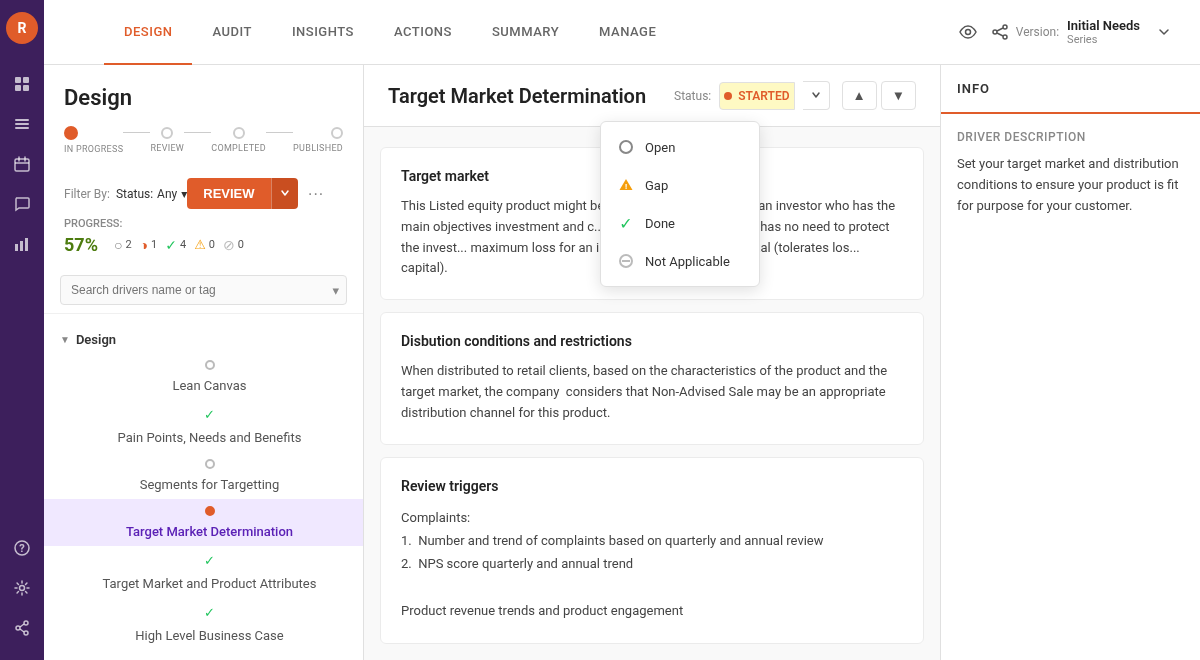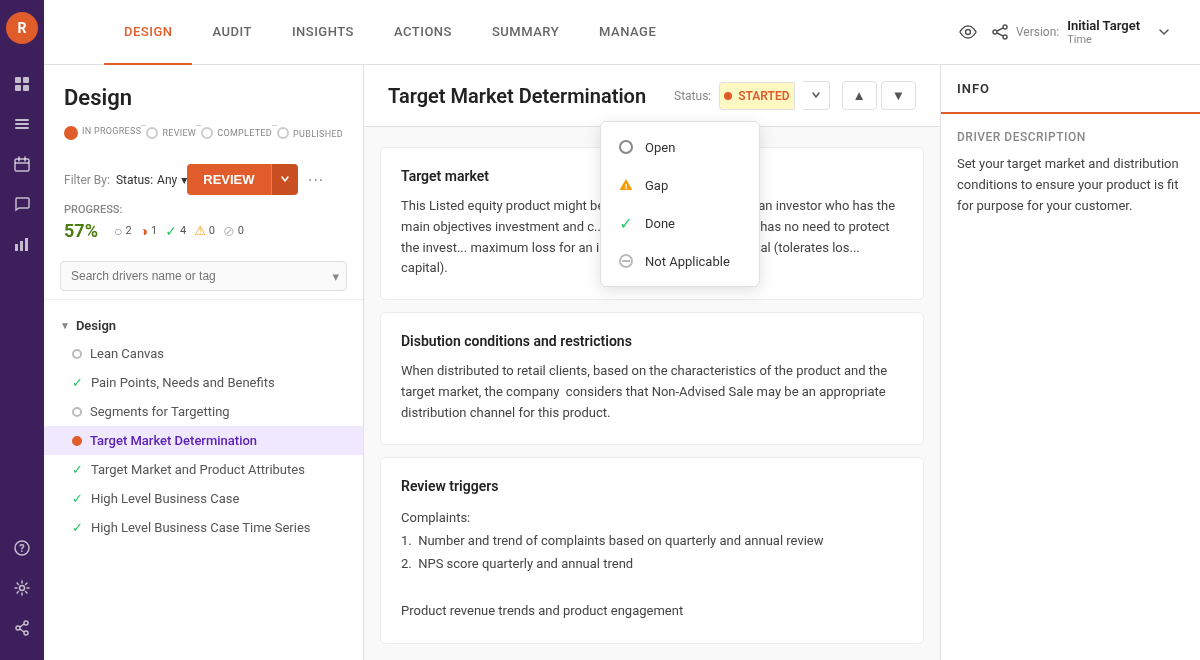--- a/index.html
+++ b/index.html
@@ -37,21 +37,21 @@
 
     
     .content-area { flex: 1; display: flex; overflow: hidden; }
 
     
     .left-panel { width: 320px; background: white; border-right: 1px solid #e0e0e0; display: flex; flex-direction: column; flex-shrink: 0; overflow: hidden; }
 
     
     .design-header { padding: 20px 20px 12px; }
     .design-title { font-size: 22px; font-weight: 600; color: #222; margin-bottom: 12px; }
-    .progress-step { display: flex; flex-direction: row; align-items: center; gap: 4px; position: relative; z-index: 1; }
+    .progress-step { display: flex; flex-direction: column; align-items: center; gap: 4px; position: relative; z-index: 1; }
     .progress-dot { width: 12px; height: 12px; border-radius: 50%; border: 2px solid #ccc; background: white; }
     .progress-dot.active { background: #e05c2a; border-color: #e05c2a; width: 14px; height: 14px; }
     .progress-label { font-size: 9px; color: #888; text-transform: uppercase; letter-spacing: 0.3px; text-align: center; }
     .progress-line { flex: 1; height: 1px; background: #ccc; margin: 0; position: relative; top: -8px; }
     .filter-area { display: flex; align-items: center; gap: 6px; }
     .filter-label { font-size: 12px; color: #888; }
     .filter-value { font-size: 12px; color: #333; display: flex; align-items: center; gap: 4px; cursor: pointer; }
     .review-btn-group { display: flex; align-items: center; }
     .review-btn { background: #e05c2a; color: white; border: none; padding: 8px 16px; font-size: 13px; font-weight: 600; cursor: pointer; border-radius: 4px 0 0 4px; }
     .review-btn-arrow { background: #c94e20; color: white; border: none; padding: 8px 8px; cursor: pointer; border-radius: 0 4px 4px 0; border-left: 1px solid rgba(255,255,255,0.3); }
@@ -66,21 +66,21 @@
     .search-area { padding: 8px 16px; border-bottom: 1px solid #f0f0f0; }
     .search-input-wrap { position: relative; }
     .search-input { width: 100%; padding: 7px 30px 7px 10px; border: 1px solid #e0e0e0; border-radius: 4px; font-size: 12px; color: #15803d; background: #fafafa; }
     .search-arrow { position: absolute; right: 8px; top: 50%; transform: translateY(-50%); color: #888; cursor: pointer; }
 
     
     .nav-tree { flex: 1; overflow-y: auto; padding: 12px 0; }
     .nav-section { }
     .nav-section-header { display: flex; align-items: center; gap: 6px; padding: 6px 16px; font-size: 13px; font-weight: 600; color: #333; cursor: pointer; }
     .nav-section-header .triangle { font-size: 10px; color: #888; }
-    .nav-item { display: flex; align-items: center; gap: 8px; padding: 7px 16px 7px 28px; font-size: 13px; color: #555; cursor: pointer; }
+    .nav-item { display: flex; align-items: center; gap: 8px; padding: 7px 16px 7px 28px; font-size: 13px; color: #555; cursor: pointer; flex-direction: column; }
     .nav-item.active { background: #f0e8ff; color: #5b21b6; font-weight: 500; }
     .nav-item .status-dot { width: 10px; height: 10px; border-radius: 50%; border: 2px solid #ccc; flex-shrink: 0; }
     .nav-item .status-dot.open { border-color: #bbb; background: white; }
     .nav-item .checkmark { color: #22c55e; font-size: 13px; }
     .nav-item .orange-dot { width: 10px; height: 10px; border-radius: 50%; background: #e05c2a; border: 2px solid #e05c2a; flex-shrink: 0; }
 
     
     .middle-panel { flex: 1; background: #f9f9f9; overflow-y: auto; padding: 0; display: flex; flex-direction: column; }
 
     
@@ -212,22 +212,22 @@
             <circle cx="14" cy="4" r="2" stroke="#555" stroke-width="1.5" fill="none"></circle>
             <circle cx="4" cy="9" r="2" stroke="#555" stroke-width="1.5" fill="none"></circle>
             <circle cx="14" cy="14" r="2" stroke="#555" stroke-width="1.5" fill="none"></circle>
             <line x1="6" y1="8" x2="12" y2="5" stroke="#555" stroke-width="1.5"></line>
             <line x1="6" y1="10" x2="12" y2="13" stroke="#555" stroke-width="1.5"></line>
           </svg>
         </div>
         <div class="version-area">
           <span class="version-label">Version:</span>
           <div class="version-value">
-            <span class="version-name">Initial Target</span>
-            <span class="version-sub">Time</span>
+            <span class="version-name">Initial Needs</span>
+            <span class="version-sub">Series</span>
           </div>
           <div class="version-dropdown icon-btn">
             <svg width="12" height="12" viewBox="0 0 12 12" fill="none">
               <path d="M2 4l4 4 4-4" stroke="#555" stroke-width="1.5" stroke-linecap="round" stroke-linejoin="round"></path>
             </svg>
           </div>
         </div>
       </div>
     </div>
 

